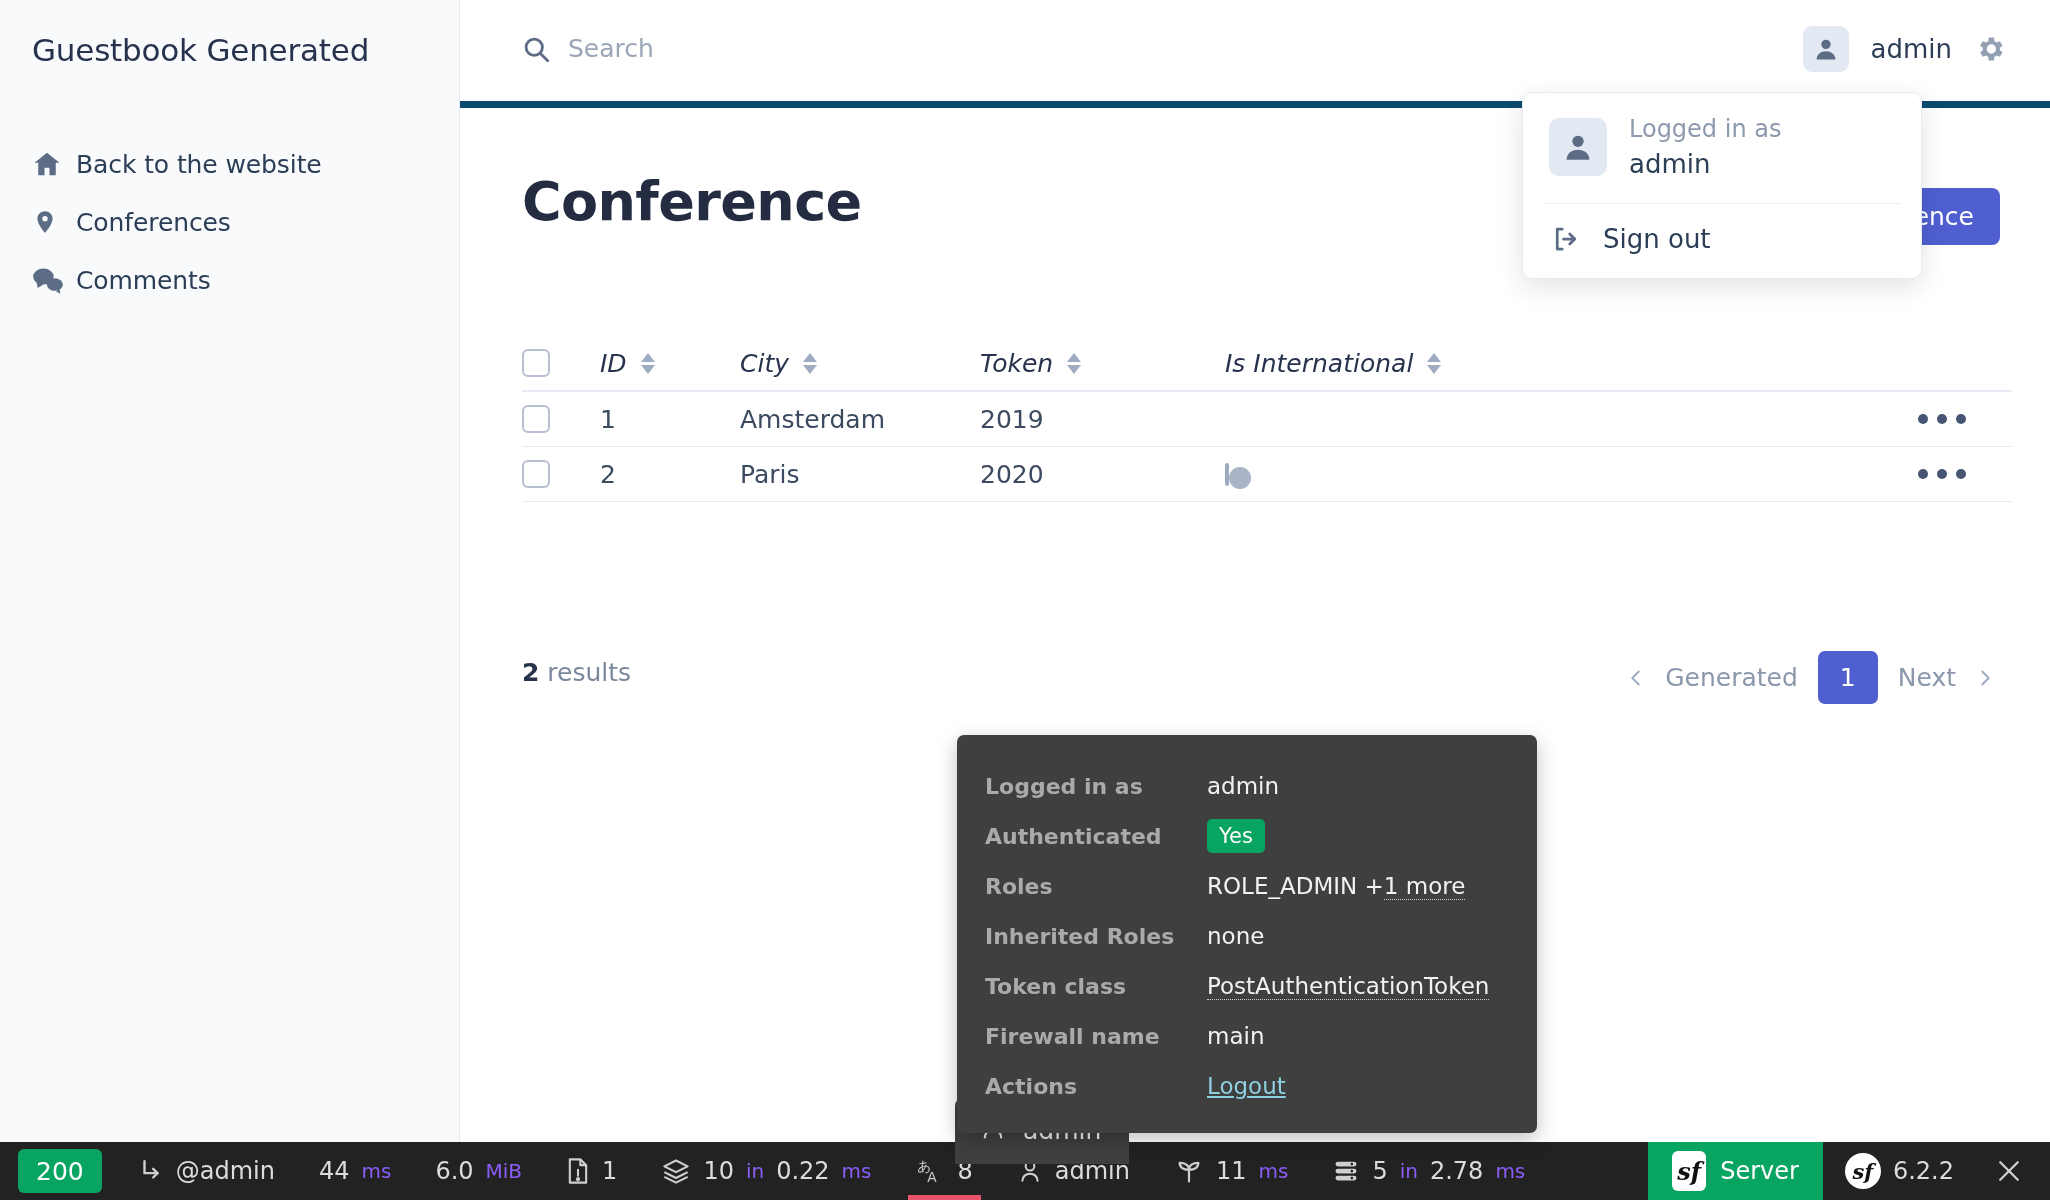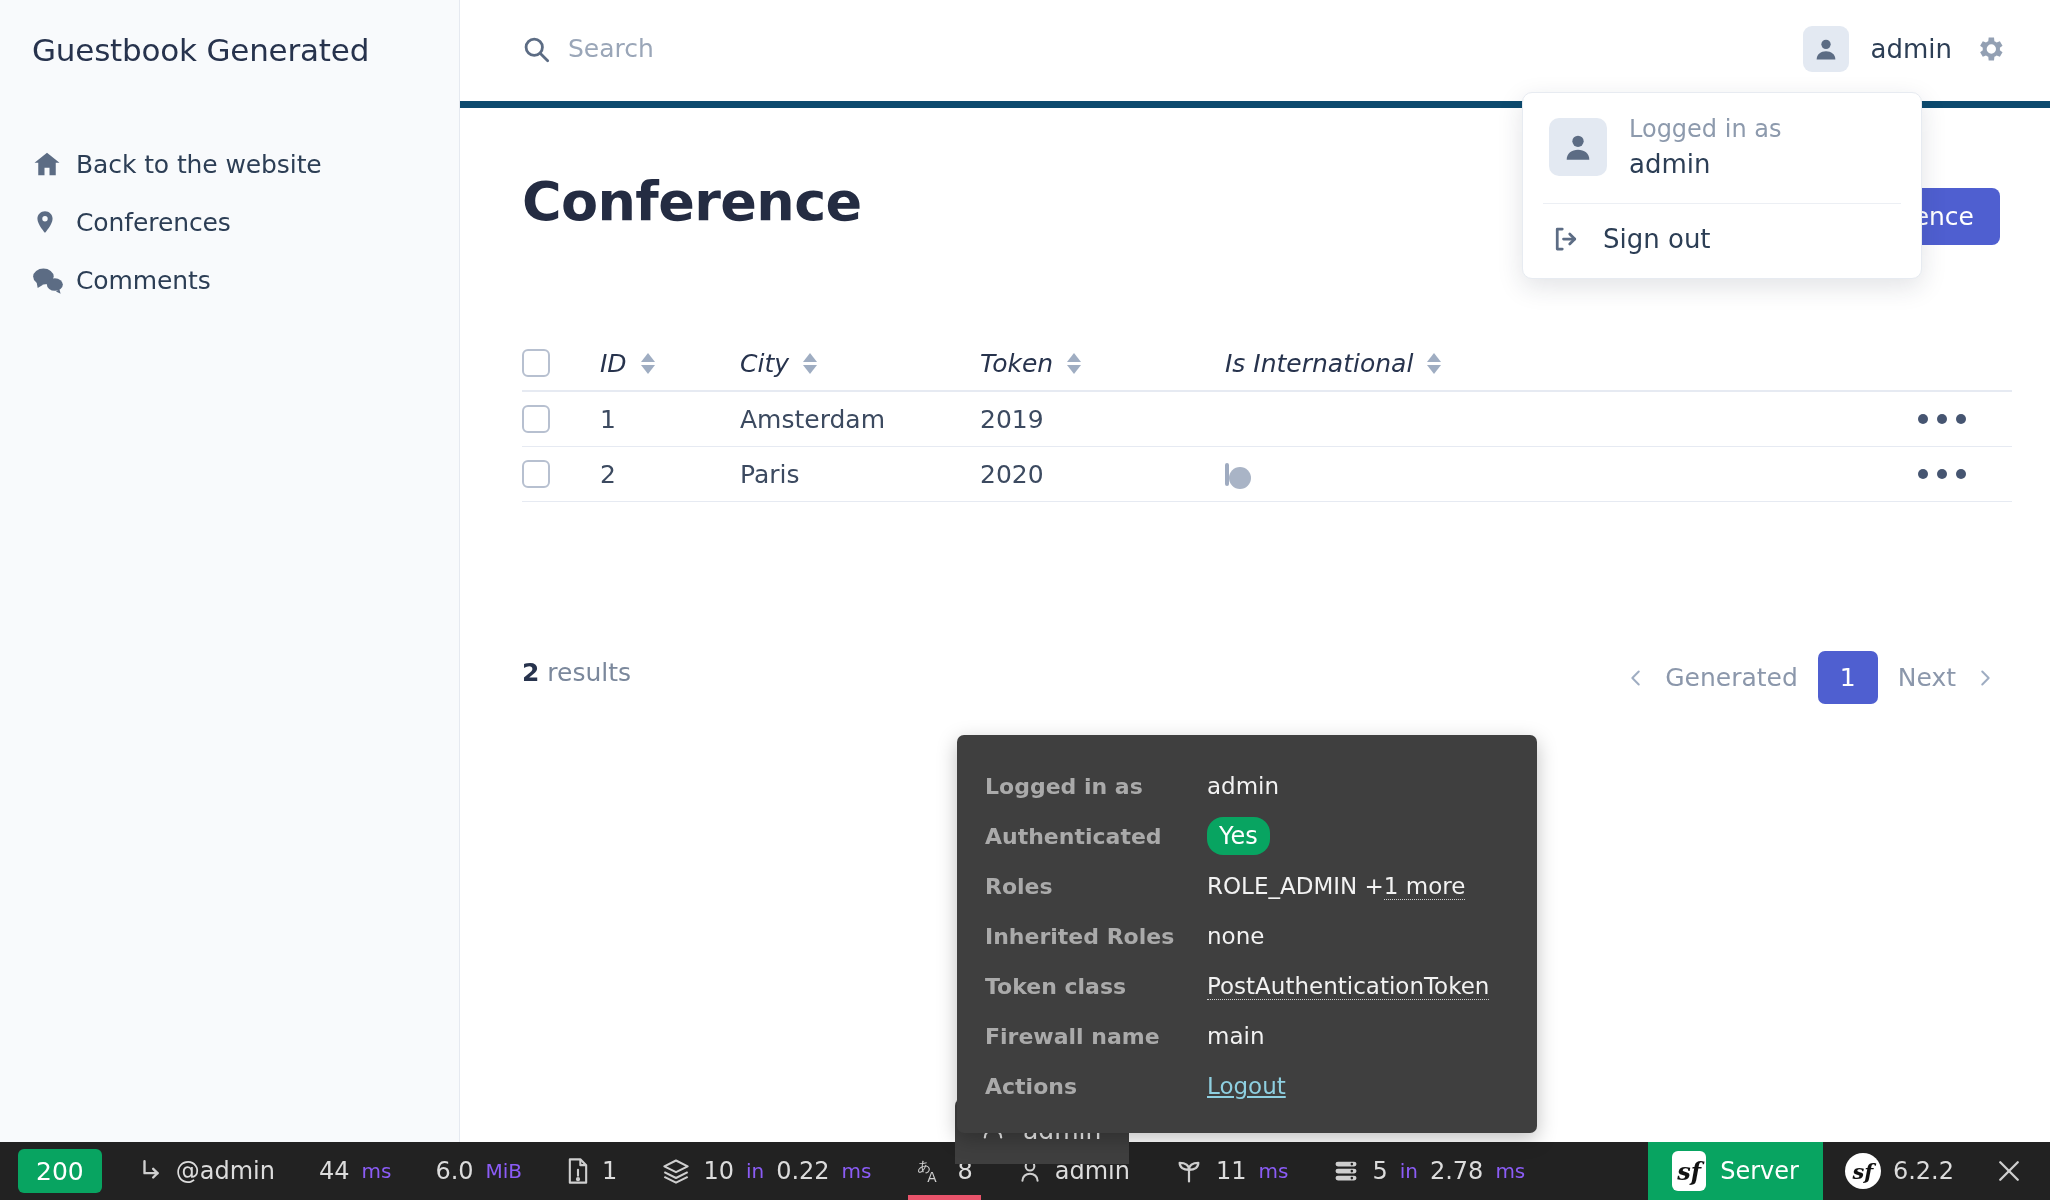--- a/index.html
+++ b/index.html
@@ -179,22 +179,22 @@
     padding: 26px 28px 22px 28px;
     z-index: 30;
     box-shadow: 0 6px 20px rgba(0,0,0,.25);
   }
   .dbg-row { display: flex; align-items: center; height: 50px; }
   .dbg-k {
     flex: 0 0 222px; font-size: 22px; font-weight: 700; color: #aaaaaa;
   }
   .dbg-v { font-size: 23px; color: #f2f2f2; }
   .badge-yes {
-    background: #08a461; color: #fff; font-size: 24px;
-    padding: 5px 12px; border-radius: 16px; display: inline-block;
+    background: #08a461; color: #fff; font-size: 21px;
+    padding: 5px 12px; border-radius: 5px; display: inline-block;
   }
   .u-dot { border-bottom: 1px dotted #cfcfcf; }
   .u-link { color: #8ecfe0; text-decoration: underline; cursor: pointer; }
 
   
   .sfbar {
     position: absolute; left: 0; bottom: 0;
     width: 2050px; height: 58px;
     background: #222222;
     display: flex; align-items: stretch;

